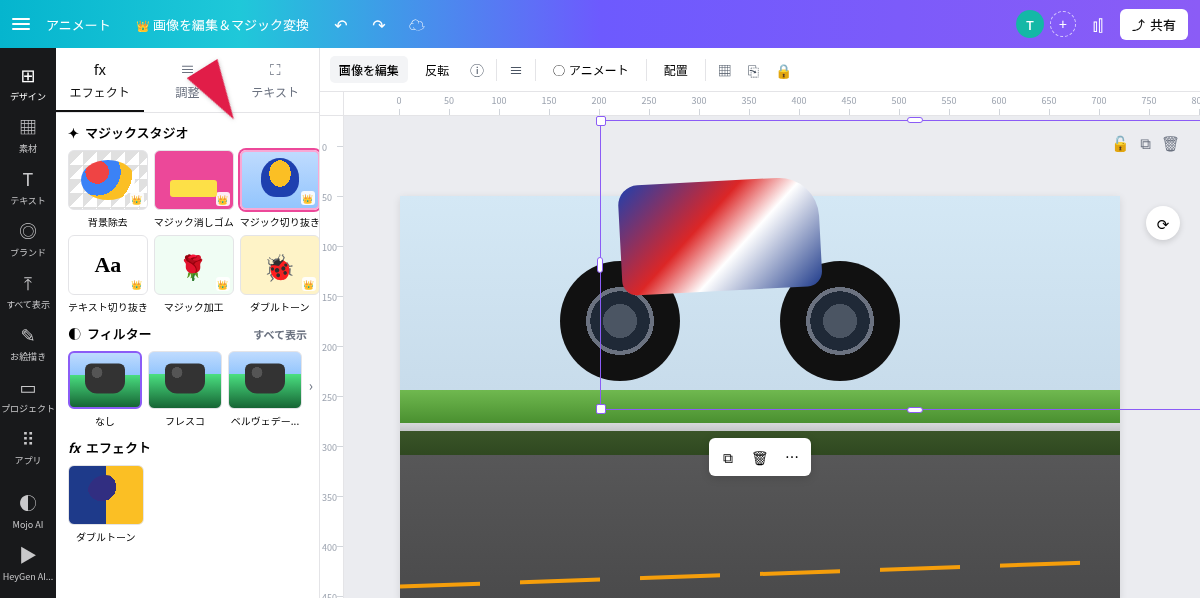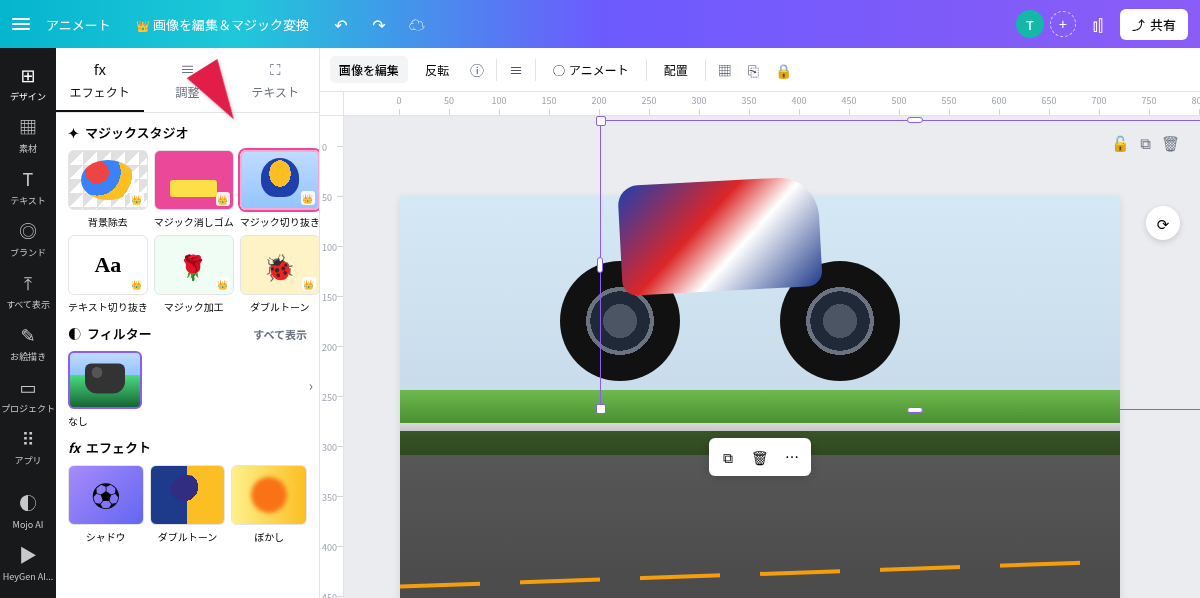--- a/index.html
+++ b/index.html
@@ -30,21 +30,21 @@
 .sect-h{display:flex;align-items:center;gap:6px;font-size:13px;font-weight:600;margin:10px 0 8px}
 .sect-h.first{margin-top:0}
 .sect-link{margin-left:auto;font-size:11px;color:#6b7280;font-weight:700;cursor:pointer}
 .grid3{display:grid;grid-template-columns:repeat(3,1fr);gap:6px}
 .tile{cursor:pointer;text-align:center}
 .tile-img{width:100%;height:60px;border-radius:6px;position:relative;overflow:hidden;border:1px solid #e4e4e7}
 .tile-img.sel{border:2px solid #f9a8d4;box-shadow:0 0 0 2px #ec4899}
 .tile-label{font-size:10px;margin-top:4px;white-space:nowrap;overflow:hidden;text-overflow:ellipsis}
 .tile-badge{position:absolute;bottom:3px;right:3px;width:14px;height:14px;background:rgba(255,255,255,.9);border-radius:3px;font-size:9px;display:flex;align-items:center;justify-content:center}
 .filter-row{display:flex;gap:6px;align-items:center;position:relative}
-.filter-tile{flex:0 0 74px;text-align:left;cursor:pointer}
+.filter-tile{flex:0 0 74px;text-align:center;cursor:pointer}
 .filter-img{width:74px;height:58px;border-radius:6px;background:linear-gradient(180deg,#bfdbfe 0%,#93c5fd 40%,#4ade80 40%,#166534 100%);border:1px solid #e4e4e7;position:relative;overflow:hidden}
 .filter-img::after{content:"";position:absolute;left:50%;top:50%;width:40px;height:30px;background:radial-gradient(circle at 30% 30%,#555 15%,#333 16% 100%);border-radius:6px 6px 12px 12px;transform:translate(-50%,-55%)}
 .filter-img.sel{border:2px solid #8b5cf6}
 .filter-caret{position:absolute;right:-6px;top:24px;font-size:14px;color:#6b7280;cursor:pointer}
 .canvas-area{flex:1;background:#22c55e;position:relative;overflow:hidden}
 .ctx-bar{height:44px;background:#fff;border-bottom:1px solid #e4e4e7;display:flex;align-items:center;padding:0 10px;gap:8px;font-size:12px}
 .ctx-btn{padding:5px 9px;border-radius:5px;cursor:pointer;display:flex;align-items:center;gap:4px}
 .ctx-btn.primary{background:#f3f4f6;font-weight:500}
 .ctx-sep{width:1px;height:22px;background:#e4e4e7}
 .ctx-ic{font-size:14px;cursor:pointer;padding:4px;color:#4b5563}
@@ -231,39 +231,39 @@
       <div class="sect-h">
           <span>◐</span>
           <span>フィルター</span>
           <span class="sect-link">すべて表示</span>
         </div>
       <div class="filter-row" id="filter-row">
           <div class="filter-tile">
             <div class="filter-img sel"></div>
             <div class="tile-label">なし</div>
           </div>
+          <div class="filter-tile">
+            <div class="filter-img"></div>
+            <div class="tile-label">フレスコ</div>
+          </div>
+          <div class="filter-tile">
+            <div class="filter-img"></div>
+            <div class="tile-label">ベルヴェデー...</div>
+          </div>
           <span class="filter-caret">›</span>
         </div>
 
       <div class="sect-h">
           <span style="font-style:italic;font-weight:700">fx</span>
           <span>エフェクト</span>
         </div>
       <div class="grid3" id="fx-grid">
           <div class="tile">
-            <div class="tile-img fx-shadow"></div>
-            <div class="tile-label">シャドウ</div>
-          </div>
-          <div class="tile">
             <div class="tile-img fx-duo"></div>
             <div class="tile-label">ダブルトーン</div>
-          </div>
-          <div class="tile">
-            <div class="tile-img fx-blur"></div>
-            <div class="tile-label">ぼかし</div>
           </div>
         </div>
     </div>
     <div class="red-arrow"></div>
   </div>
 
   <div class="canvas-area">
     <div class="ctx-bar">
       <div class="ctx-btn primary">画像を編集</div>
       <div class="ctx-btn">反転</div>

